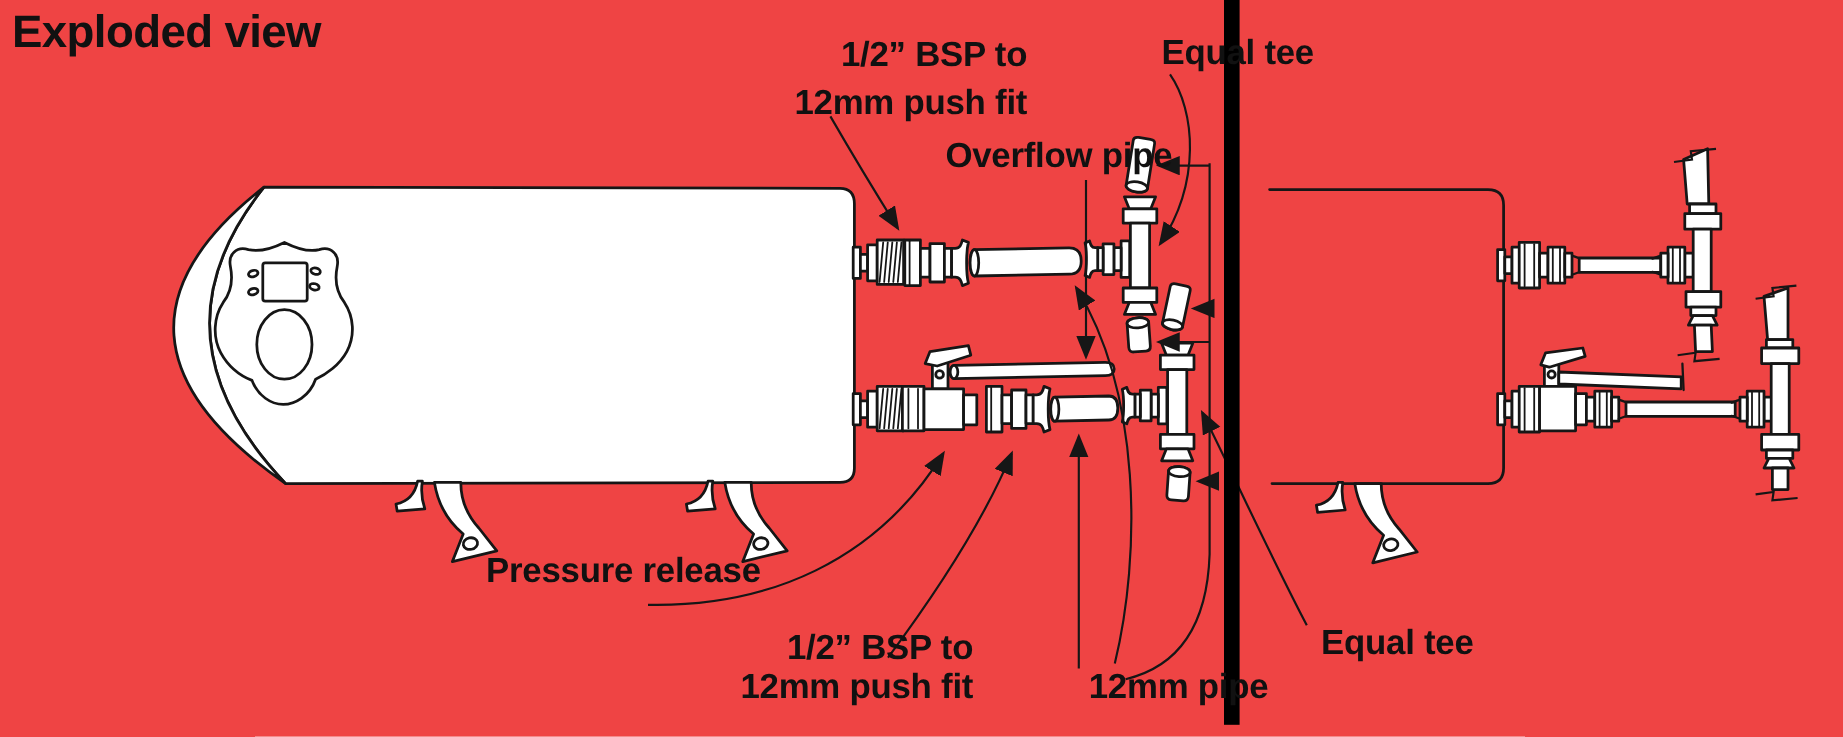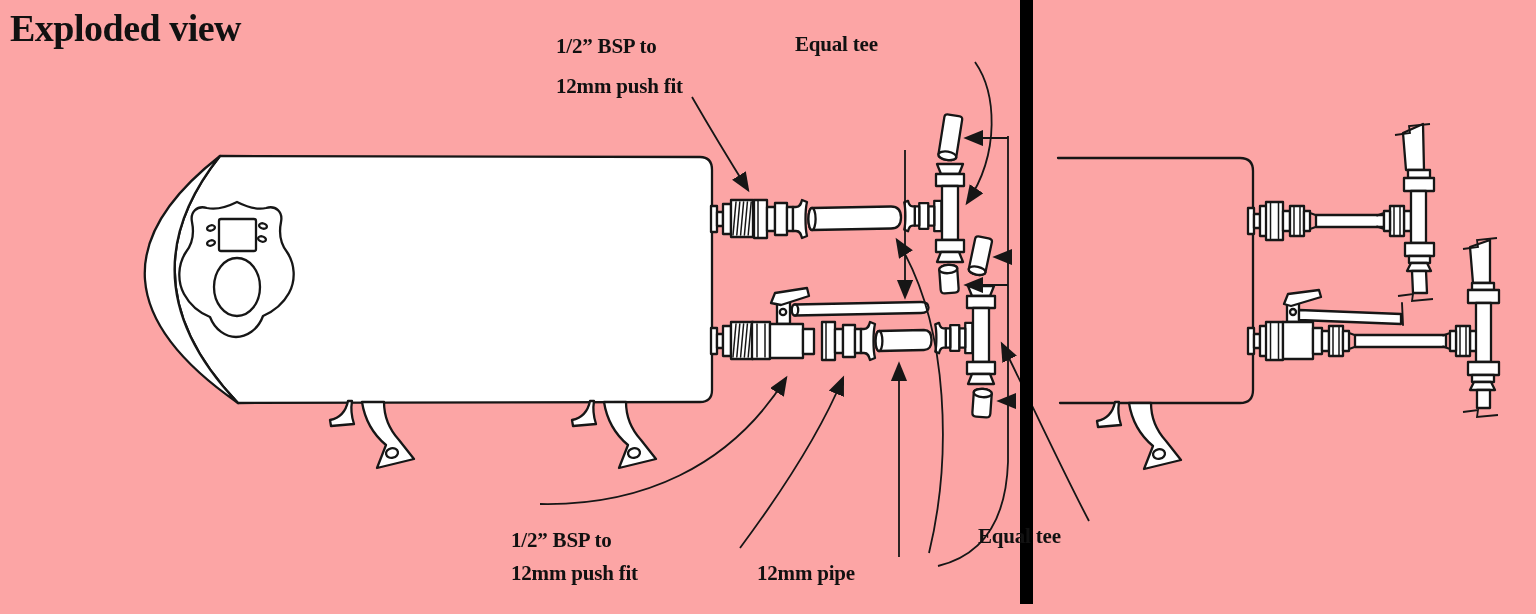--- a/index.html
+++ b/index.html
@@ -1,28 +1,28 @@
 <!DOCTYPE html>
 <html><head>
 <meta charset="utf-8">
 <style>
   html,body{margin:0;padding:0;background:#fff}
-  .stage{position:relative;width:1536px;height:614px;background:#fca5a5;overflow:hidden;
-         font-family:Liberation Serif, serif;color:#111}
+  .stage{position:relative;width:1536px;height:614px;background:#ef4444;overflow:hidden;
+         font-family:Liberation Sans, sans-serif;color:#111}
   svg{position:absolute;left:0;top:0}
   svg *{vector-effect:non-scaling-stroke}
   .s{fill:#fff;stroke:#161616;stroke-width:2.3;stroke-linejoin:round;stroke-linecap:round}
   .d{fill:none;stroke:#161616;stroke-width:1.9;stroke-linecap:round}
   .h{stroke-width:1.5}
   .a{fill:none;stroke:#161616;stroke-width:1.8;marker-end:url(#arr)}
   .c{fill:none;stroke:#161616;stroke-width:1.8}
   .blk{fill:#000;stroke:none}
   .ttl{position:absolute;font-weight:700;font-size:38px;letter-spacing:-0.5px;white-space:nowrap}
-  .lbl{position:absolute;font-weight:700;font-size:21px;letter-spacing:-0.2px;
-       text-align:left;line-height:34px;white-space:nowrap}
+  .lbl{position:absolute;font-weight:700;font-size:29px;letter-spacing:-0.2px;
+       text-align:right;line-height:34px;white-space:nowrap}
 </style>
 </head>
 <body>
 
 <div class="stage">
 
 <svg width="1536" height="614" viewBox="0 0 1536 614">
   <defs>
     <marker id="arr" markerWidth="12" markerHeight="10" refX="9.5" refY="4.5" orient="auto-start-reverse">
       <path d="M0,0 L11,4.5 L0,9 Z" fill="#161616"></path>
@@ -228,24 +228,26 @@
 </svg>
 
 <div class="ttl" style="left:10px;top:6px">Exploded view</div>
 
 
 <div class="lbl" style="left:556px;top:26px;width:300px;line-height:40px">
   <div>1/2” BSP to</div>
   <div>12mm push fit</div>
 </div>
 
+<div class="lbl" style="left:677px;top:113px;width:300px">Overflow pipe</div>
 
 <div class="lbl" style="left:795px;top:27px;width:300px">Equal tee</div>
 
 <div class="lbl" style="left:334px;top:459px;width:300px">
+  <div>Pressure release</div>
 </div>
 
 <div class="lbl" style="left:511px;top:524px;width:300px;line-height:33px">
   <div>1/2” BSP to</div>
   <div>12mm push fit</div>
 </div>
 
 <div class="lbl" style="left:757px;top:556px;width:300px">12mm pipe</div>
 
 <div class="lbl" style="left:978px;top:519px;width:250px">Equal tee</div>

